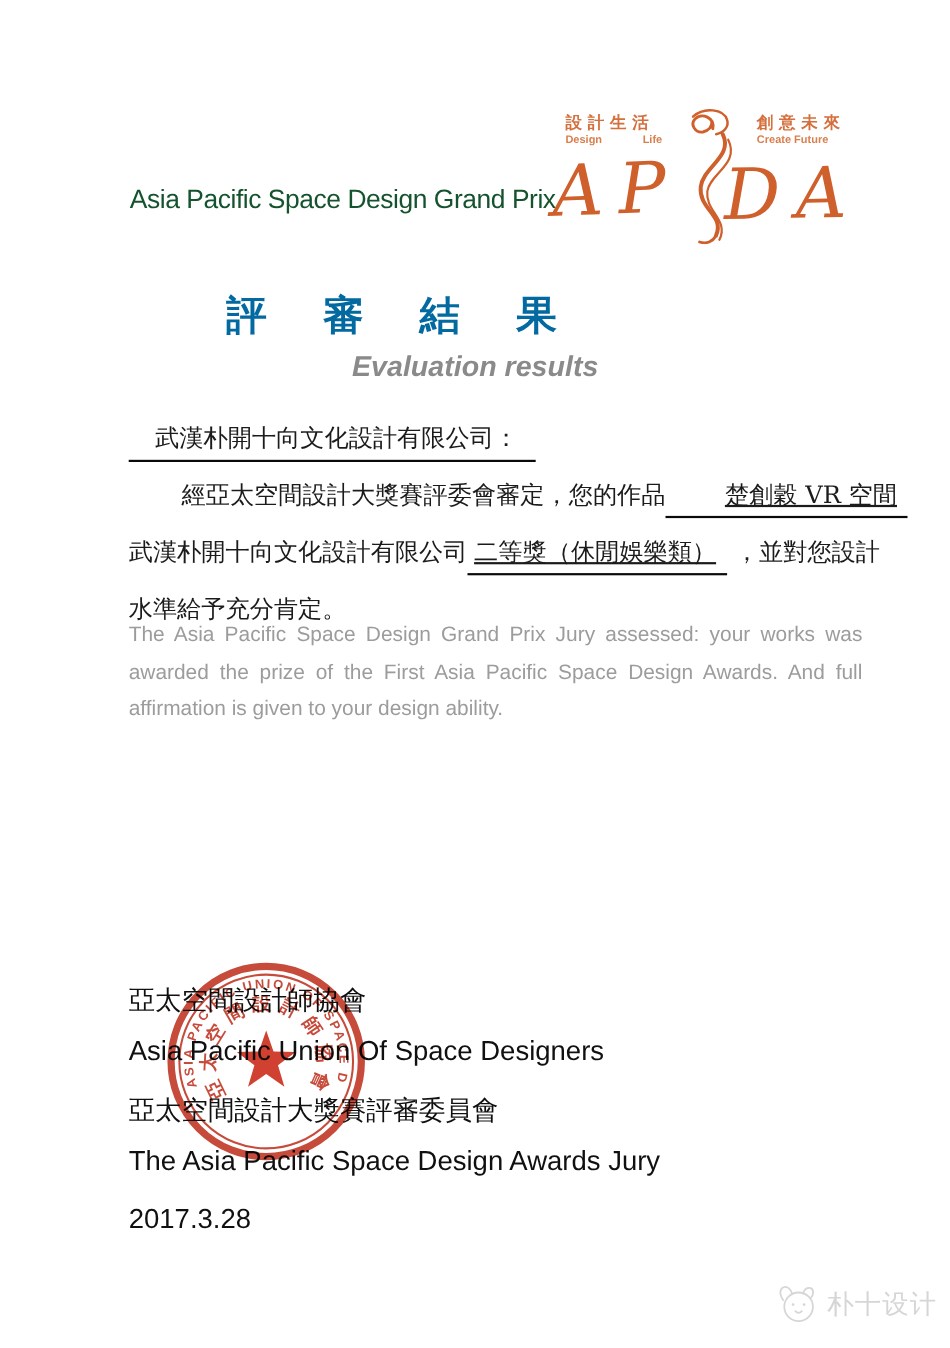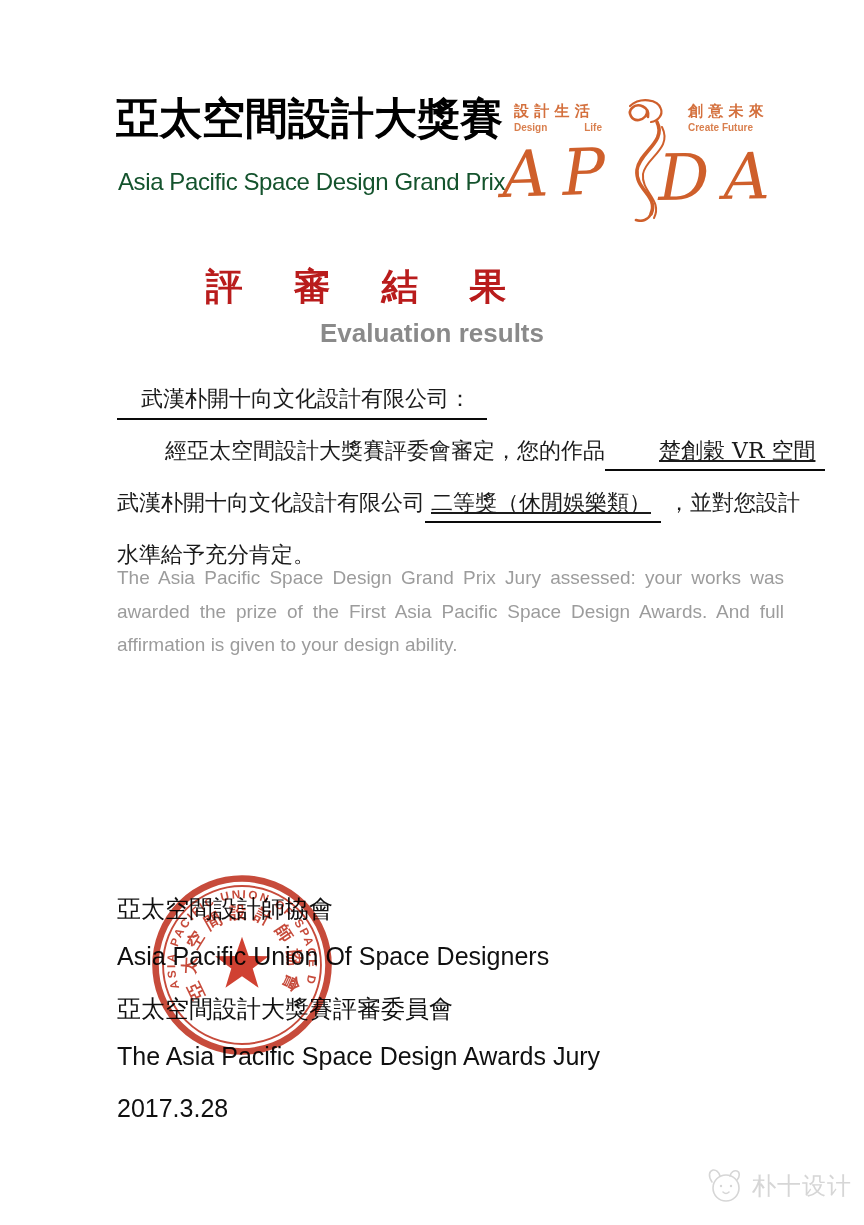--- a/index.html
+++ b/index.html
@@ -39,27 +39,27 @@
     font-family:"DejaVu Serif","Liberation Serif",serif;
     font-style:italic; font-size:64px; font-weight:400; letter-spacing:14px;
     white-space:nowrap;
   }
   .logo-ap { left:2px;  top:42px; transform:rotate(-2deg); }
   .logo-da { left:158px; top:46px; transform:rotate(-1deg); }
   .logo-figure { position:absolute; left:104px; top:2px; }
   
   .result-cn {
     position:absolute; left:0; top:262px; width:712px; text-align:center;
-    font-size:37px; font-weight:600; color:#b91c1c;
+    font-size:37px; font-weight:600; color:#0369a1;
     letter-spacing:19px; text-indent:19px;
   }
   .result-en {
     position:absolute; left:0; top:318px; width:864px; text-align:center;
     font-family:"Liberation Sans","DejaVu Sans",sans-serif;
-    font-size:26px; font-weight:700; color:#8a8a8a;
+    font-size:26px; font-weight:700; color:#8a8a8a;font-style:italic;
   }
   
   .body-block { position:absolute; left:117px; width:666px; color:#1b1b1b;margin-top:12px; }
   .line { font-size:22px; line-height:30px; white-space:nowrap; }
   .line-a { top:372px; }
   .u { border-bottom:2px solid #0a0a0a; }
   .u-recipient { display:inline-block; padding-left:24px; padding-right:16px; padding-bottom:4px; }
   .line-b { top:424px; text-indent:48px; }
   .line-c { top:476px; }
   .line-d { top:528px; }
@@ -91,21 +91,20 @@
   .watermark .wm-text {
     font-size:24px; letter-spacing:1px; margin-left:6px; white-space:nowrap;
     font-family:"DejaVu Serif","Liberation Serif",serif;
   }
 </style>
 </head>
 <body>
 
 <div class="page">
 
-  <div class="title-cn">亞太空間設計大獎賽</div>
   <div class="title-en">Asia Pacific Space Design Grand Prix</div>
 
   <div class="logo">
     <div class="slogan slogan-left">
       <div class="cn">設 計 生 活</div>
       <div class="en">
         <span>Design</span>
         <span>Life</span>
       </div>
     </div>

